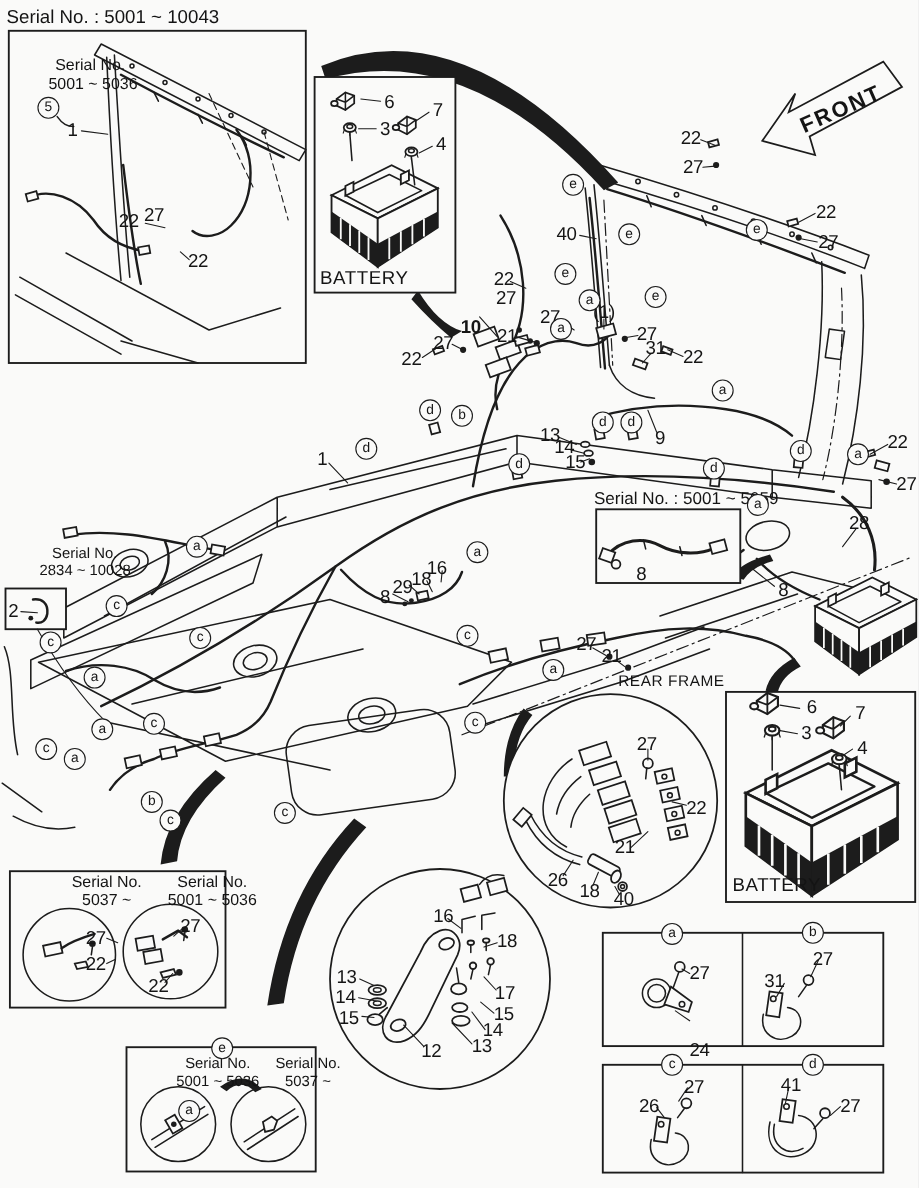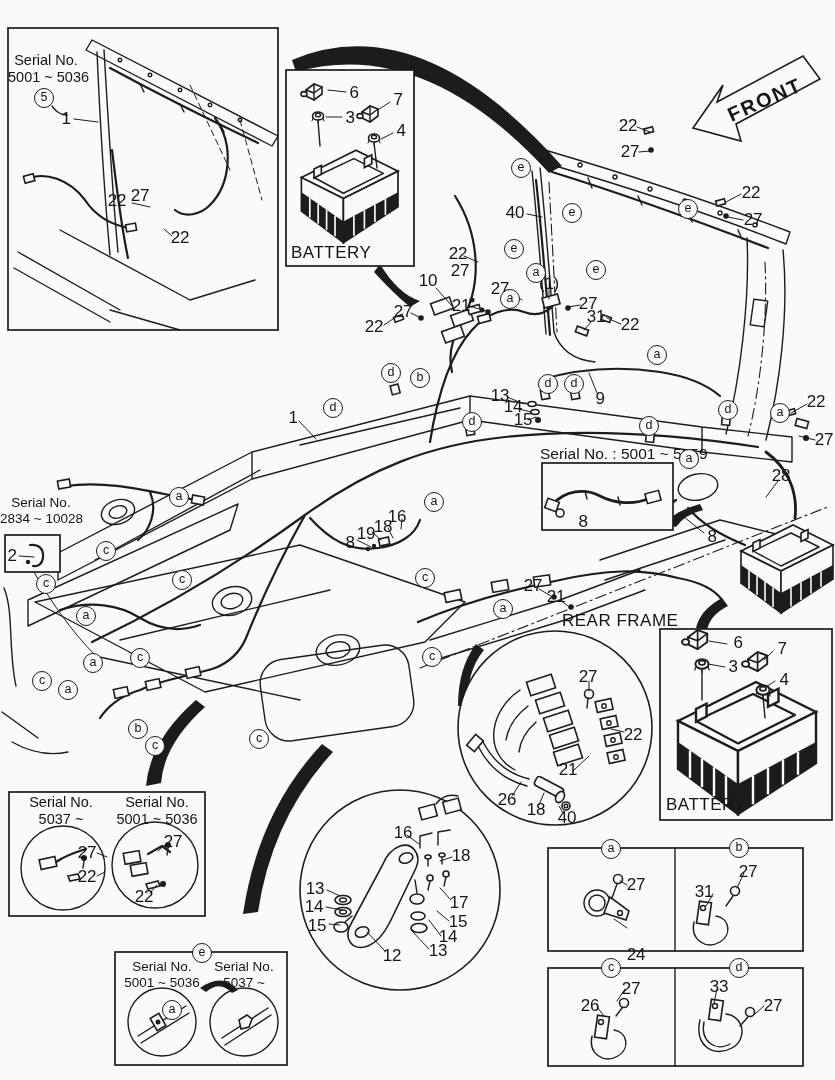--- a/index.html
+++ b/index.html
@@ -13,25 +13,25 @@
   .fillk{fill:#1c1c1c;stroke:none;}
   .wht{fill:#fafaf9;stroke:#1c1c1c;stroke-width:1.6;}
   .box{fill:#fafaf9;stroke:#1c1c1c;stroke-width:1.7;}
   .dash{stroke-dasharray:11 4 2 4;stroke-width:1.1;}
   .dsh2{stroke-dasharray:6 4;stroke-width:1;}
   .wslit{fill:none;stroke:#fafaf9;stroke-width:1.6;}
   .h{position:absolute;color:#141414;white-space:nowrap;}
   #serial-top{left:6px;top:6px;font-size:17px;}
   #battery-top-label{left:291px;top:243px;font-size:17px;letter-spacing:.5px;}
   #battery-bottom-label{left:666px;top:795px;font-size:17px;letter-spacing:.5px;}
-  #rear-frame-label{left:562px;top:611px;font-size:17px;letter-spacing:.5px;}
+  #rear-frame-label{left:562px;top:611px;font-size:14px;letter-spacing:.5px;}
   #serial8-title{left:540px;top:445px;font-size:15.5px;}
   #front-label{left:765px;top:100px;font-size:20px;letter-spacing:2px;
                transform:translate(-50%,-50%) rotate(-24deg);font-weight:bold;}
-  .sn{position:absolute;text-align:center;font-size:14.5px;line-height:1.18;white-space:nowrap;}
+  .sn{position:absolute;text-align:center;font-size:14.5px;line-height:1.18;white-space:nowrap;padding-left:36px;}
   #sn-canopy{left:8px;top:52px;width:76px;}
   #sn-clamp{left:0px;top:495px;width:82px;font-size:13.5px;}
   #sn-conn-l{left:18px;top:794px;width:86px;}
   #sn-conn-r{left:112px;top:794px;width:90px;}
   #sn-clips-l{left:120px;top:959px;width:84px;font-size:13.5px;}
   #sn-clips-r{left:204px;top:959px;width:80px;font-size:13.5px;}
   .callout{position:absolute;transform:translate(-50%,-50%);font-size:17px;color:#151515;
            letter-spacing:-.3px;white-space:nowrap;}
   .marker{position:absolute;transform:translate(-50%,-50%);width:18px;height:18px;
           border:1.6px solid #1c1c1c;border-radius:50%;background:#fafaf9;
@@ -386,20 +386,21 @@
     M589,681 L589,691 M624,732 L611,729 M573,771 L589,756 M512,796 L521,782 M539,805 L544,793 M563,813 L559,806
     M727,644 L709,641 M725,667 L708,664 M773,651 L764,660 M775,681 L766,687
     M407,835 L419,844 M452,857 L440,861 M451,900 L440,888
     M327,890 L340,896 M326,907 L342,910 M329,924 L340,925
     M449,921 L437,911 M441,936 L429,920 M429,949 L411,930 M385,951 L367,932
     M97,853 L107,857 M97,876 L105,872 M166,844 L158,851 M150,893 L157,885
     M627,885 L620,881 M627,928 L614,919 M713,894 L706,906 M744,873 L737,888
     M625,989 L617,1001 M597,1007 L604,1016 M717,989 L714,1003 M764,1006 L755,1014"></path>
 </svg>
 
+<div class="h" id="serial-top">Serial No. : 5001 ~ 10043</div>
 
 <div class="sn" id="sn-canopy">
   <div>Serial No.</div>
   <div>5001 ~ 5036</div>
 </div>
 
 <div class="h" id="battery-top-label">BATTERY</div>
 
 <div class="h" id="front-label">FRONT</div>
 
@@ -439,38 +440,38 @@
       <div class="callout" style="left: 66px; top: 119px;">1</div>
       <div class="callout" style="left: 354px; top: 93px;">6</div>
       <div class="callout" style="left: 350px; top: 118px;">3</div>
       <div class="callout" style="left: 398px; top: 100px;">7</div>
       <div class="callout" style="left: 401px; top: 131px;">4</div>
       <div class="callout" style="left: 628px; top: 126px;">22</div>
       <div class="callout" style="left: 630px; top: 152px;">27</div>
       <div class="callout" style="left: 515px; top: 213px;">40</div>
       <div class="callout" style="left: 751px; top: 193px;">22</div>
       <div class="callout" style="left: 753px; top: 220px;">27</div>
-      <div class="callout" style="left: 428px; top: 281px;">10</div>
+      <div class="callout" style="left: 428px; top: 298px; font-weight: bold;">10</div>
       <div class="callout" style="left: 374px; top: 327px;">22</div>
       <div class="callout" style="left: 403px; top: 312px;">27</div>
       <div class="callout" style="left: 461px; top: 306px;">21</div>
       <div class="callout" style="left: 500px; top: 289px;">27</div>
       <div class="callout" style="left: 549px; top: 284px;">(1)</div>
       <div class="callout" style="left: 588px; top: 304px;">27</div>
       <div class="callout" style="left: 596px; top: 317px;">31</div>
       <div class="callout" style="left: 630px; top: 325px;">22</div>
       <div class="callout" style="left: 458px; top: 254px;">22</div>
       <div class="callout" style="left: 460px; top: 271px;">27</div>
       <div class="callout" style="left: 500px; top: 396px;">13</div>
       <div class="callout" style="left: 513px; top: 407px;">14</div>
       <div class="callout" style="left: 523px; top: 420px;">15</div>
       <div class="callout" style="left: 600px; top: 399px;">9</div>
       <div class="callout" style="left: 293px; top: 418px;">1</div>
       <div class="callout" style="left: 350px; top: 543px;">8</div>
-      <div class="callout" style="left: 366px; top: 534px;">19</div>
+      <div class="callout" style="left: 366px; top: 534px;">29</div>
       <div class="callout" style="left: 383px; top: 527px;">18</div>
       <div class="callout" style="left: 397px; top: 517px;">16</div>
       <div class="callout" style="left: 816px; top: 402px;">22</div>
       <div class="callout" style="left: 824px; top: 440px;">27</div>
       <div class="callout" style="left: 781px; top: 476px;">28</div>
       <div class="callout" style="left: 583px; top: 522px;">8</div>
       <div class="callout" style="left: 712px; top: 537px;">8</div>
       <div class="callout" style="left: 12px; top: 556px;">2</div>
       <div class="callout" style="left: 533px; top: 586px;">27</div>
       <div class="callout" style="left: 556px; top: 597px;">21</div>
@@ -497,21 +498,21 @@
       <div class="callout" style="left: 87px; top: 853px;">27</div>
       <div class="callout" style="left: 87px; top: 877px;">22</div>
       <div class="callout" style="left: 173px; top: 842px;">27</div>
       <div class="callout" style="left: 144px; top: 897px;">22</div>
       <div class="callout" style="left: 636px; top: 885px;">27</div>
       <div class="callout" style="left: 636px; top: 955px;">24</div>
       <div class="callout" style="left: 704px; top: 892px;">31</div>
       <div class="callout" style="left: 748px; top: 872px;">27</div>
       <div class="callout" style="left: 631px; top: 989px;">27</div>
       <div class="callout" style="left: 590px; top: 1006px;">26</div>
-      <div class="callout" style="left: 719px; top: 987px;">33</div>
+      <div class="callout" style="left: 719px; top: 987px;">41</div>
       <div class="callout" style="left: 773px; top: 1006px;">27</div>
       <div class="marker" style="left: 44px; top: 98px;">5</div>
       <div class="marker" style="left: 521px; top: 168px;">e</div>
       <div class="marker" style="left: 572px; top: 213px;">e</div>
       <div class="marker" style="left: 688px; top: 209px;">e</div>
       <div class="marker" style="left: 514px; top: 249px;">e</div>
       <div class="marker" style="left: 596px; top: 270px;">e</div>
       <div class="marker" style="left: 536px; top: 273px;">a</div>
       <div class="marker" style="left: 510px; top: 299px;">a</div>
       <div class="marker" style="left: 179px; top: 497px;">a</div>

